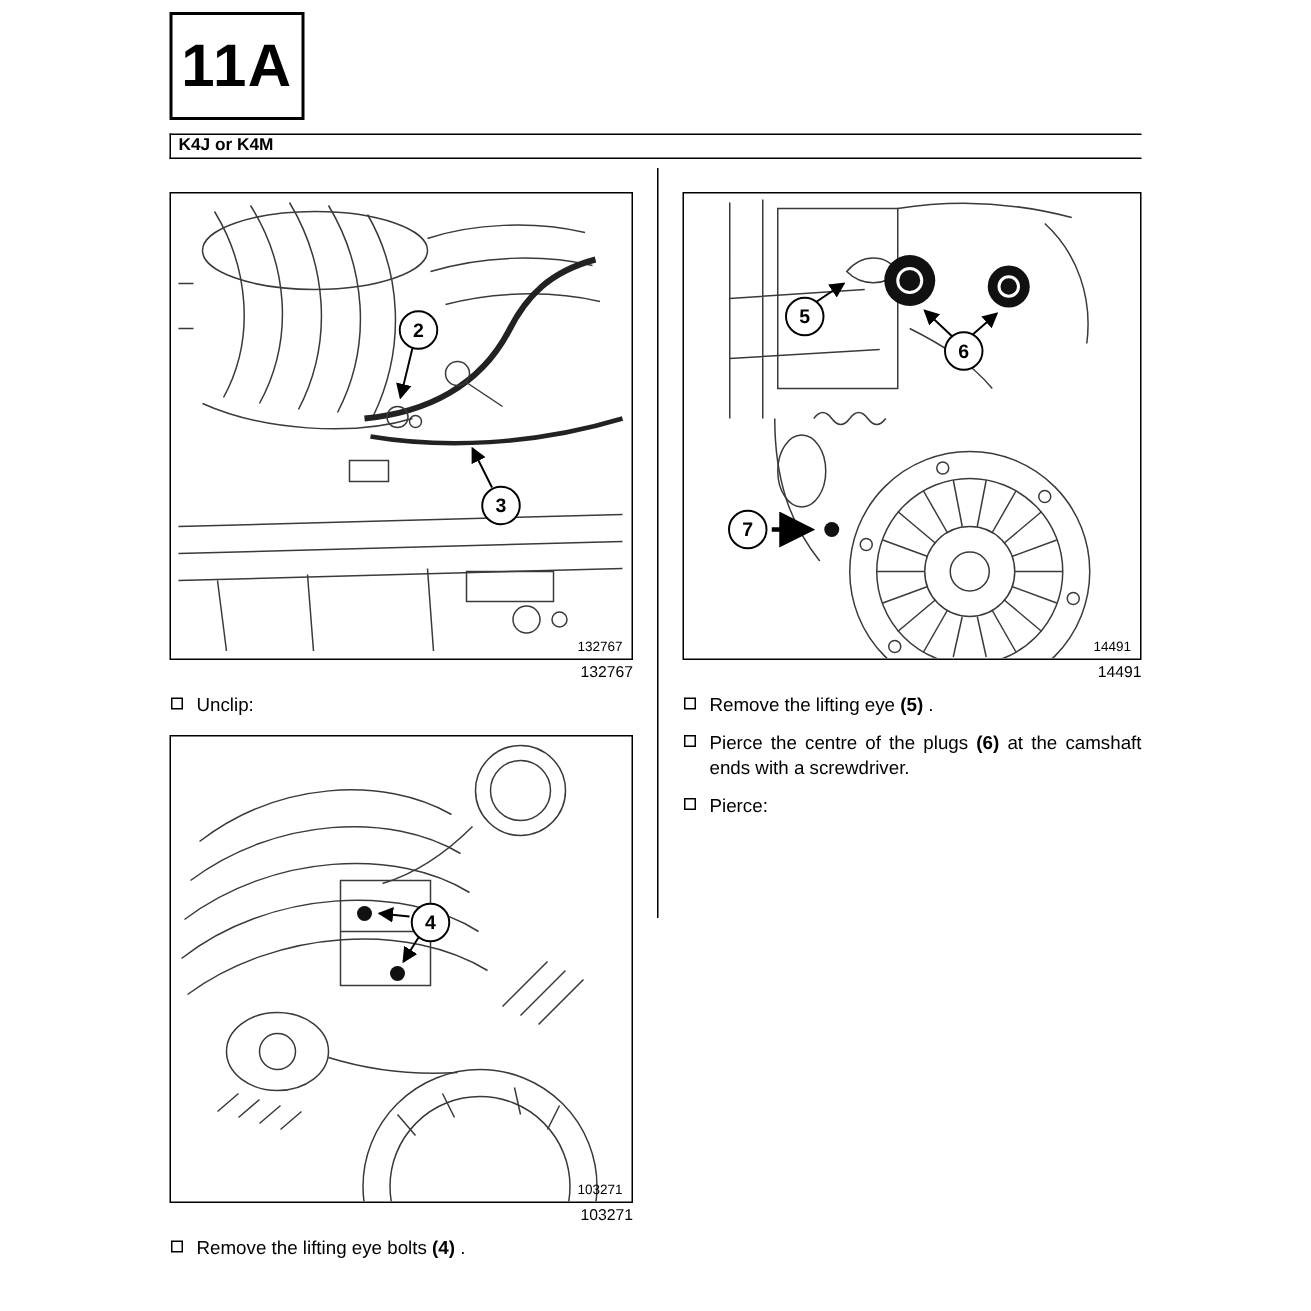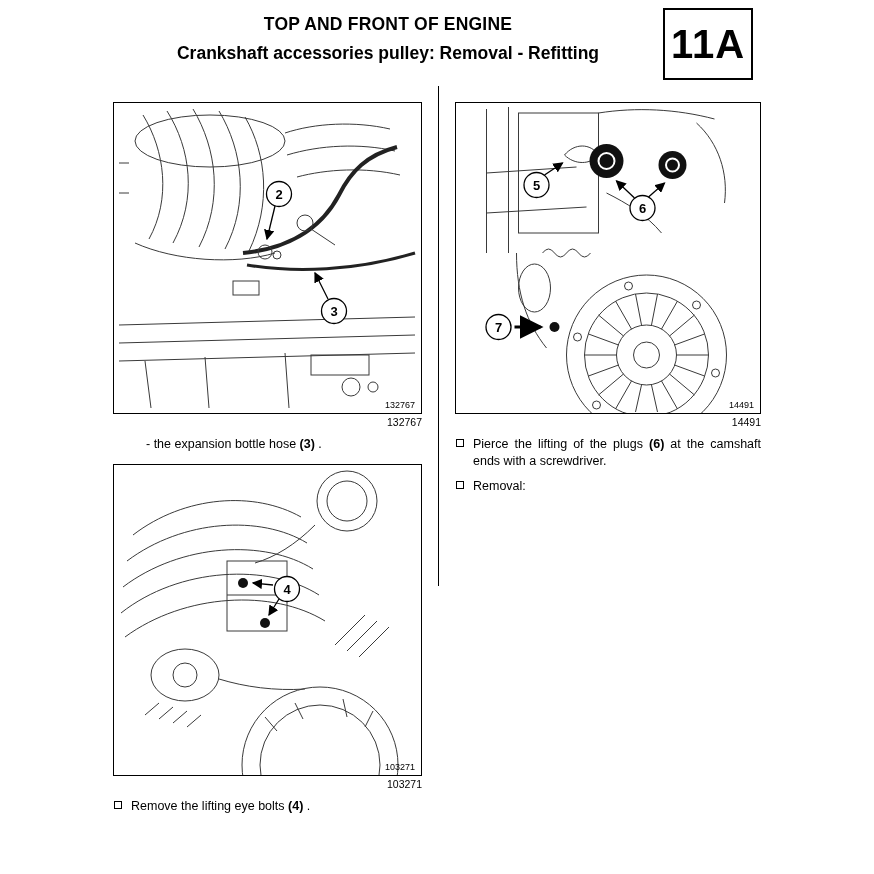--- a/index.html
+++ b/index.html
@@ -53,29 +53,28 @@
   b { font-weight: bold; }
   .callout-num { font-family: "Liberation Sans", sans-serif; font-size: 13px; font-weight: bold; fill: #000; text-anchor: middle; }
   .art { stroke: #3a3a3a; fill: none; stroke-width: 1; }
 </style>
 </head>
 <body>
 
 <div class="sheet">
 
   <header class="page-header">
-    <div class="header-titles">
-      <div class="title">TOP AND FRONT OF ENGINE</div>
-      <div class="subtitle">Crankshaft accessories pulley: Removal - Refitting</div>
-    </div>
     <div class="section-box">
       <span class="section-code">11A</span>
     </div>
   </header>
 
+  <div class="variant-bar">
+    <span>K4J or K4M</span>
+  </div>
 
   <main class="columns">
     <div class="divider"></div>
 
     <section class="col-left">
 
       <figure class="fig">
         <svg viewBox="0 0 305 310">
           <defs>
             <marker id="ah1" viewBox="0 0 8 8" refX="7" refY="4" markerWidth="8" markerHeight="8" orient="auto">
@@ -117,21 +116,24 @@
           <g>
             <line x1="213" y1="196" x2="200" y2="170" stroke="#000" stroke-width="1.3" marker-end="url(#ah1)"></line>
             <circle cx="219" cy="208" r="12.5" fill="#fff" stroke="#000" stroke-width="1.3"></circle>
             <text class="callout-num" x="219" y="212.5">3</text>
           </g>
         </svg>
         <span class="fig-ref-inner">132767</span>
       </figure>
       <div class="fig-ref">132767</div>
 
-      <div class="substep"><span>- the expansion bottle hose </span><b>(3)</b><span> .</span></div>
+      <div class="step">
+        <span class="bullet"></span>
+        <div class="step-text"><span>Unclip:</span></div>
+      </div>
 
       <figure class="fig fig-gap">
         <svg viewBox="0 0 305 310">
           <defs>
             <marker id="ah2" viewBox="0 0 8 8" refX="7" refY="4" markerWidth="8" markerHeight="8" orient="auto">
               <path d="M0,0 L8,4 L0,8 z" fill="#000"></path>
             </marker>
           </defs>
           <g class="art">
             <circle cx="232" cy="36" r="30"></circle>
@@ -239,27 +241,31 @@
           <g>
             <line x1="58" y1="224" x2="84" y2="224" stroke="#000" stroke-width="3" marker-end="url(#ah3)"></line>
             <circle cx="42" cy="224" r="12.5" fill="#fff" stroke="#000" stroke-width="1.3"></circle>
             <text class="callout-num" x="42" y="228.5">7</text>
           </g>
         </svg>
         <span class="fig-ref-inner">14491</span>
       </figure>
       <div class="fig-ref">14491</div>
 
-
-      <div class="step">
-        <span class="bullet"></span>
-        <div class="step-text just"><span>Pierce the lifting of the plugs </span><b>(6)</b><span> at the camshaft ends with a screwdriver.</span></div>
-      </div>
-
-      <div class="step">
-        <span class="bullet"></span>
-        <div class="step-text"><span>Removal:</span></div>
+      <div class="step">
+        <span class="bullet"></span>
+        <div class="step-text"><span>Remove the lifting eye </span><b>(5)</b><span> .</span></div>
+      </div>
+
+      <div class="step">
+        <span class="bullet"></span>
+        <div class="step-text just"><span>Pierce the centre of the plugs </span><b>(6)</b><span> at the camshaft ends with a screwdriver.</span></div>
+      </div>
+
+      <div class="step">
+        <span class="bullet"></span>
+        <div class="step-text"><span>Pierce:</span></div>
       </div>
 
     </section>
   </main>
 
 </div>
 
 </body></html>

